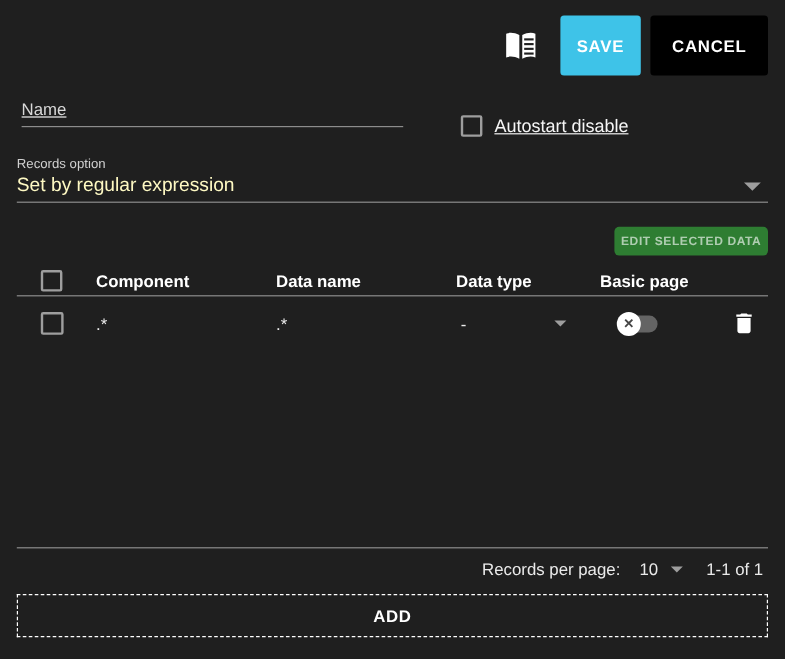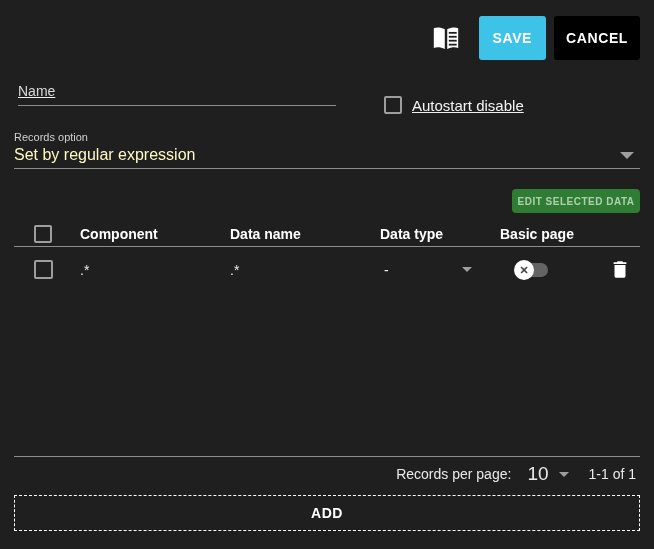--- a/index.html
+++ b/index.html
@@ -24,31 +24,31 @@
   .topbar{
     padding-top:15px;
     display:flex;
     justify-content:flex-end;
     align-items:center;
     height:61px;
   }
   .book{display:inline-flex;margin-right:18px;cursor:pointer;}
   .btn{
     border:none;
-    height:44px;
+    height:50px;
     font-family:"Liberation Sans", sans-serif;
     font-weight:bold;
     font-size:14px;
     letter-spacing:.6px;
     color:#ffffff;
     cursor:pointer;
     border-radius:3px;
   }
   .btn.save{background:var(--save-button);min-width:66px;padding:0 14px;margin-right:8px;}
-  .btn.cancel{background:var(--cancel-button);min-width:79px;padding:0 12px;}
+  .btn.cancel{background:var(--cancel-button);min-width:79px;padding:0 18px;}
 
   
   .row1{
     margin-top:21px;
     display:flex;
     align-items:flex-end;
     text-decoration:underline;
   }
   .name-field{width:318px;margin-left:4px;}
   .field-label{font-size:14px;line-height:18px;color:#d8d8d8;}
@@ -131,21 +131,21 @@
   
   .pagination{
     border-top:1px solid var(--line);
     height:35px;
     display:flex;justify-content:flex-end;align-items:center;
     font-size:14px;color:#eaeaea;
     padding-right:4px;
   }
   .rpp-label{margin-right:16px;}
   .rpp-select{display:flex;align-items:center;cursor:pointer;}
-  .rpp-value{font-size:19px;margin-right:10px;}
+  .rpp-value{font-size:14px;margin-right:10px;}
   .range{margin-left:20px;}
 
   
   .add-btn{
     margin-top:4px;
     width:100%;height:36px;
     background:transparent;
     border:1px dashed #ffffff;
     color:#ffffff;
     font-family:"Liberation Sans", sans-serif;

